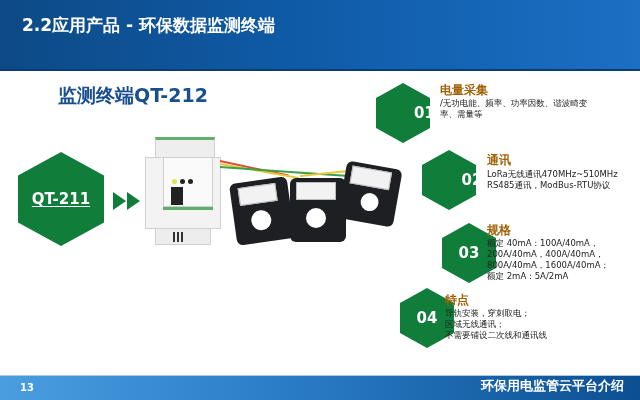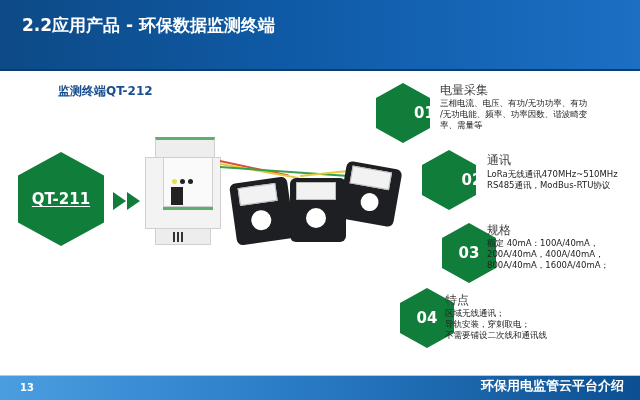--- a/index.html
+++ b/index.html
@@ -13,21 +13,21 @@
     }
     .header-title {
       position: absolute; left: 22px; top: 14px;
       color: #ffffff; font-size: 17px; font-weight: bold;
       font-family: "DejaVu Sans", "Liberation Sans", sans-serif;
       letter-spacing: 0px;
     }
 
     .subtitle {
       position: absolute; left: 58px; top: 83px;
-      color: #1a4f8f; font-size: 12px; font-weight: bold;
+      color: #1a4f8f; font-size: 19px; font-weight: bold;
     }
 
     .hex {
       position: absolute; background: #117d3a;
       clip-path: polygon(50% 0%, 100% 25%, 100% 75%, 50% 100%, 0% 75%, 0% 25%);
       display: flex; align-items: center; justify-content: center;
       color: #ffffff; font-weight: bold;
     }
     .hex-main { left: 18px; top: 152px; width: 86px; height: 94px; font-size: 15px; }
     .hex-main span { text-decoration: underline; text-underline-offset: 2px; }
@@ -49,21 +49,21 @@
     .dev-strip { position: absolute; left: 18px; top: 70px; width: 50px; height: 3px; background: #5fae6a; }
     .dev-bottom { position: absolute; left: 10px; top: 92px; width: 56px; height: 16px; background: #ededed; border: 1px solid #d0d0d0; border-top: none; }
     .dev-qr { position: absolute; left: 28px; top: 95px; width: 10px; height: 10px; background: repeating-linear-gradient(90deg, #333 0 2px, #eee 2px 4px); }
 
     .ct { position: absolute; background: #1d1f22; border-radius: 6px; }
     .ct-label { position: absolute; background: #f2f2f2; border: 1px solid #bbb; }
     .ct-hole { position: absolute; background: #ffffff; border-radius: 50%; }
 
     .wire { position: absolute; height: 2px; transform-origin: left center; }
 
-    .feature-title { position: absolute; font-size: 12px; font-weight: normal; color: #404040; }
+    .feature-title { position: absolute; font-size: 12px; font-weight: bold; color: #a16207; }
     .feature-text { position: absolute; font-size: 8.5px; line-height: 11px; color: #222; }
 
     .footer {
       position: absolute; left: 0; top: 375px; width: 640px; height: 25px;
       background: linear-gradient(90deg, #4a9ee0 0%, #2a7cc6 45%, #0c4f92 100%);
       border-top: 1px solid #a9cdee;
     }
     .page-num { position: absolute; left: 20px; top: 6px; color: #fff; font-size: 10px; font-weight: bold; }
     .footer-title { position: absolute; right: 16px; top: 1px; color: #fff; font-size: 13px; font-weight: bold; }
   </style>
@@ -113,21 +113,20 @@
     <div class="ct-label" style="left:6px; top:4px; width:40px; height:18px;"></div>
     <div class="ct-hole" style="left:20px; top:28px; width:18px; height:18px;"></div>
   </div>
 </div>
 
 <div class="hex hex-small" style="left:376px; top:83px;padding-left:43px;">
   <span>01</span>
 </div>
 <div class="feature-title" style="left:440px; top:82px;">电量采集</div>
 <div class="feature-text" style="left:440px; top:98px;">
-  <div>三相电流、电压、有功/无功功率、有功</div>
   <div>/无功电能、频率、功率因数、谐波畸变</div>
   <div>率、需量等</div>
 </div>
 
 <div class="hex hex-small" style="left:422px; top:150px;padding-left:46px;">
   <span>02</span>
 </div>
 <div class="feature-title" style="left:487px; top:152px;">通讯</div>
 <div class="feature-text" style="left:487px; top:169px;">
   <div>LoRa无线通讯470MHz~510MHz</div>
@@ -135,28 +134,29 @@
 </div>
 
 <div class="hex hex-small" style="left:422px; top:223px;margin-left:20px;">
   <span>03</span>
 </div>
 <div class="feature-title" style="left:487px; top:222px;">规格</div>
 <div class="feature-text" style="left:487px; top:238px;">
   <div>额定 40mA：100A/40mA，</div>
   <div>200A/40mA，400A/40mA，</div>
   <div>800A/40mA，1600A/40mA；</div>
+  <div>额定 2mA：5A/2mA</div>
 </div>
 
 <div class="hex hex-small" style="left:400px; top:288px;">
   <span>04</span>
 </div>
 <div class="feature-title" style="left:445px; top:292px;">特点</div>
 <div class="feature-text" style="left:445px; top:308px;">
+  <div>导轨安装，穿刺取电；</div>
   <div>区域无线通讯；</div>
-  <div>导轨安装，穿刺取电；</div>
   <div>不需要铺设二次线和通讯线</div>
 </div>
 
 <div class="footer">
   <div class="page-num">13</div>
   <div class="footer-title">环保用电监管云平台介绍</div>
 </div>
 
 </body></html>

